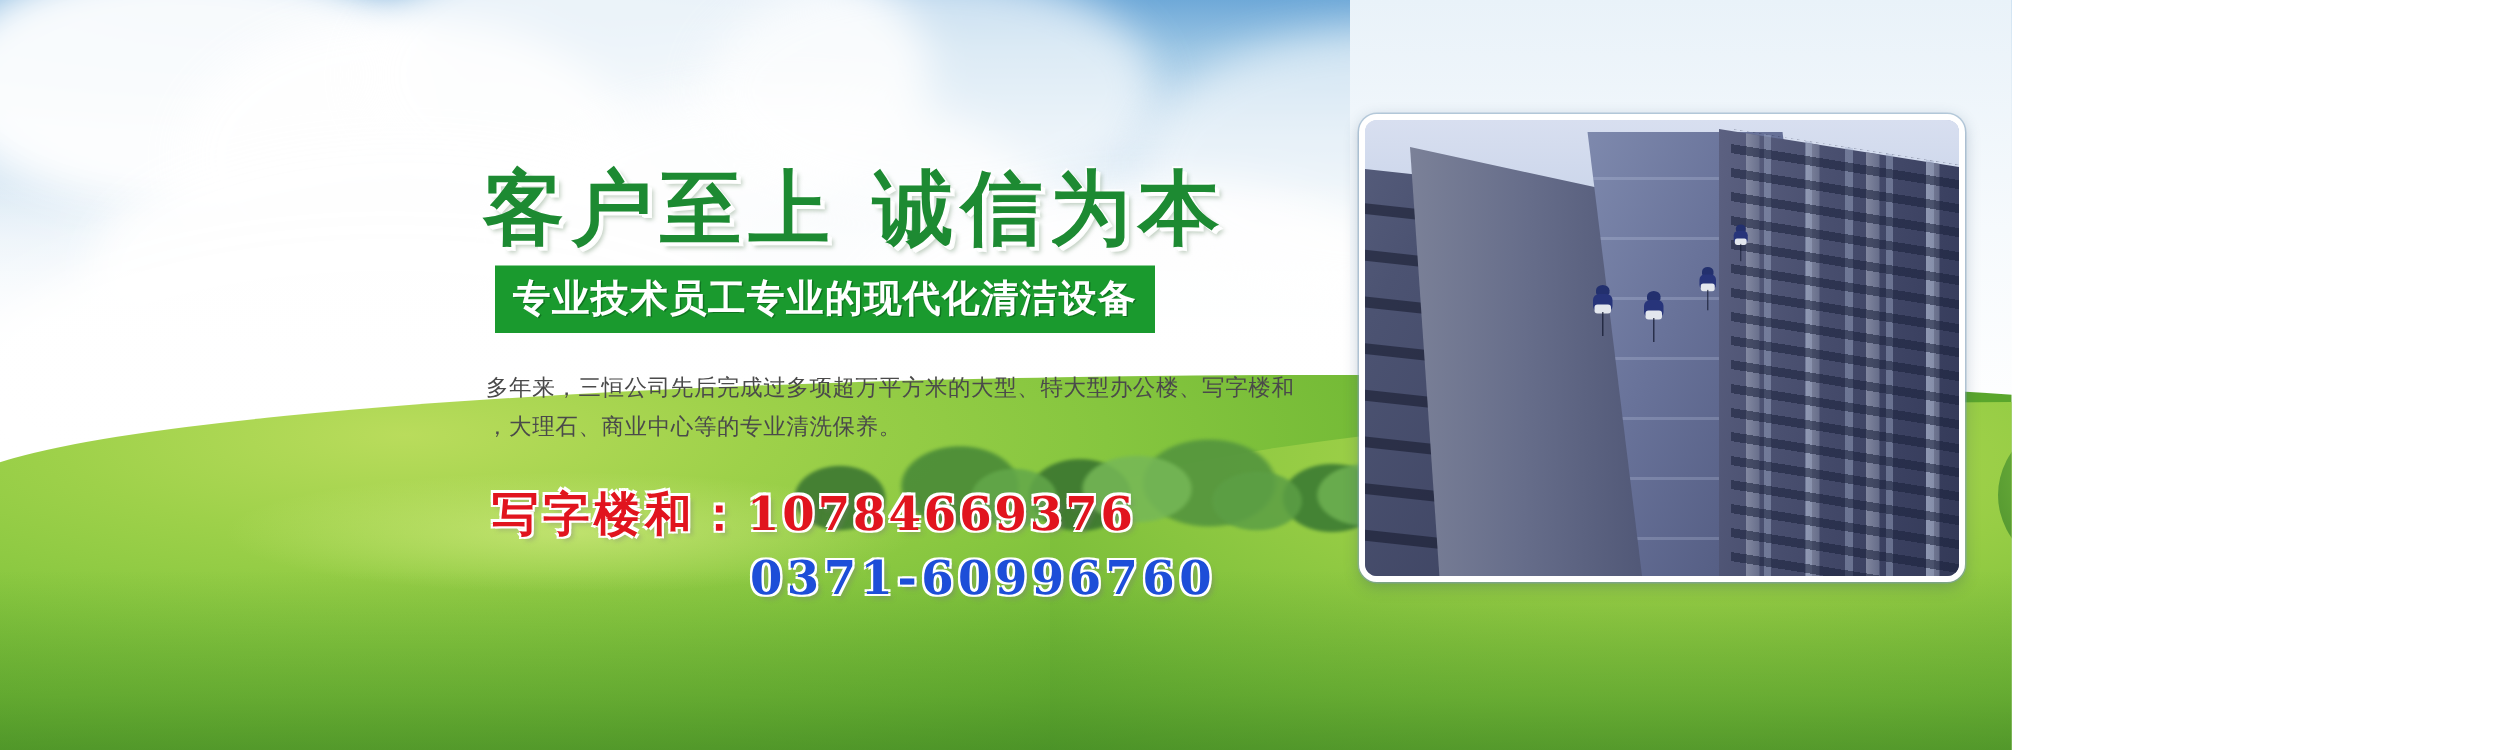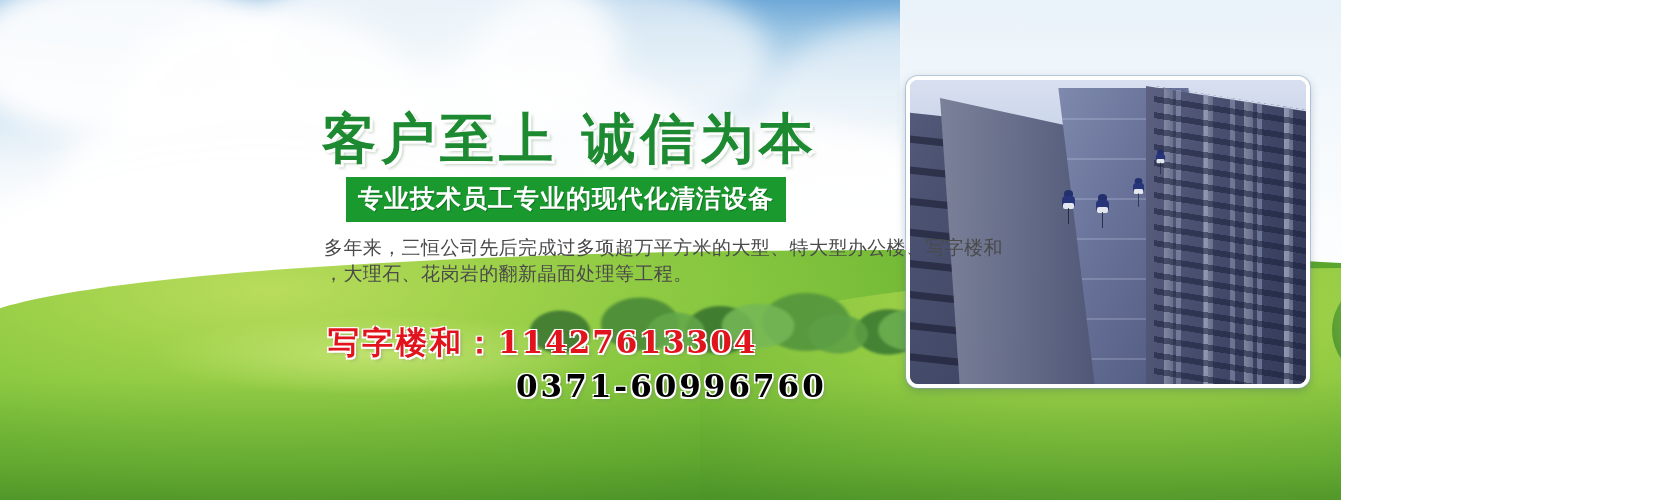--- a/index.html
+++ b/index.html
@@ -203,41 +203,40 @@
     white-space:nowrap;
   }
   .subbar{
     position:absolute;left:330px;top:177px;
     background:#1a9a2e;
     padding:5px 12px 7px 12px;
     color:#ffffff;
     font-size:25px;font-weight:bold;letter-spacing:1px;
     white-space:nowrap;
     text-shadow:1px 1px 0 rgba(0,70,15,.45);
-    margin-left:16px;
   }
   .para{
-    position:absolute;left:324px;top:234px;width:560px;
-    color:#4a4a4a;font-size:19px;line-height:26px;letter-spacing:.4px;
+    position:absolute;left:324px;top:245px;width:560px;
+    color:#4a4a4a;font-size:15px;line-height:26px;letter-spacing:.4px;
   }
   .para div{white-space:nowrap;}
   .hotline{
     position:absolute;left:328px;top:322px;
     font-family:"DejaVu Serif","Liberation Serif",serif;
     font-size:31px;font-weight:bold;letter-spacing:3px;
     color:#e1141e;
     text-shadow:1.5px 1.5px 0 #ffffff,-1.5px -1.5px 0 #ffffff,1.5px -1.5px 0 #ffffff,-1.5px 1.5px 0 #ffffff,3px 3px 3px rgba(120,120,120,.35);
     white-space:nowrap;
   }
   .hotline .num{letter-spacing:2px;}
   .phone2{
-    position:absolute;left:516px;top:368px;
+    position:absolute;left:500px;top:368px;
     font-family:"DejaVu Serif","Liberation Serif",serif;
     font-size:31px;font-weight:bold;letter-spacing:3px;
-    color:#000000;
+    color:#1d4ed8;
     text-shadow:1.5px 1.5px 0 #ffffff,-1.5px -1.5px 0 #ffffff,1.5px -1.5px 0 #ffffff,-1.5px 1.5px 0 #ffffff,3px 3px 3px rgba(120,120,120,.35);
     white-space:nowrap;
   }
 </style>
 </head>
 <body>
 
 <div class="banner">
 
   <div class="sky">
@@ -339,22 +338,22 @@
       </div>
     </div>
   </div>
 
   <div class="headline">客户至上  诚信为本</div>
 
   <div class="subbar">专业技术员工专业的现代化清洁设备</div>
 
   <div class="para">
     <div>多年来，三恒公司先后完成过多项超万平方米的大型、特大型办公楼、写字楼和</div>
-    <div>，大理石、花岗岩的翻新晶面处理等工程。</div>
+    <div>，大理石、商业中心等的专业清洗保养。</div>
   </div>
 
   <div class="hotline">
-    <span>写字楼和：</span><span class="num">11427613304</span>
+    <span>写字楼和：</span><span class="num">10784669376</span>
   </div>
 
   <div class="phone2">0371-60996760</div>
 
 </div>
 
 </body></html>

